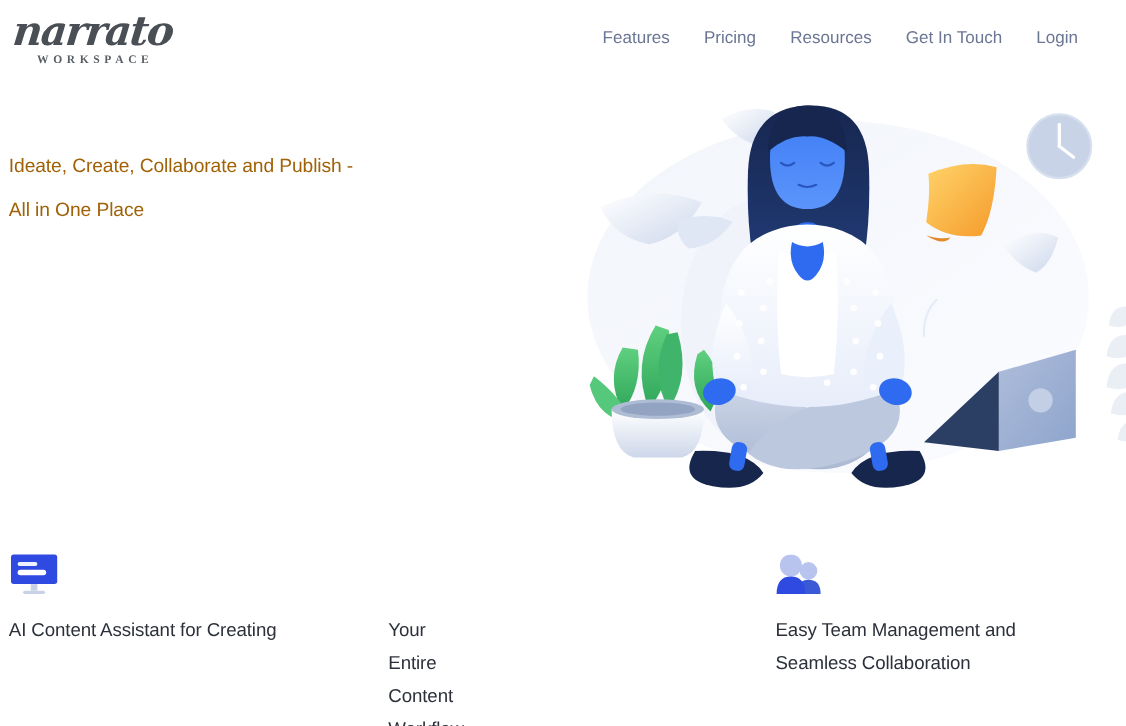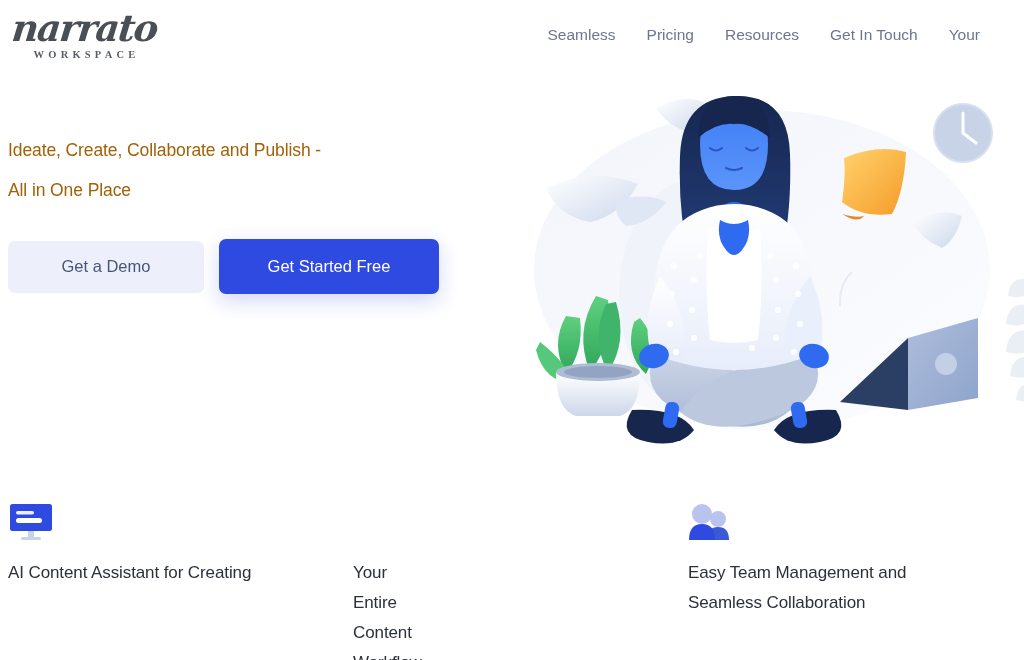--- a/index.html
+++ b/index.html
@@ -163,56 +163,52 @@
   .feature-icon svg { display: block; }
   .feature-text {
     margin-top: 16px;
     font-size: 17px;
     line-height: 30px;
     color: #2c303a;
     letter-spacing: -0.1px;
   }
 
   .f2 { position: absolute; left: 353px; top: 0; width: 340px; }
-  .f3 { position: absolute; left: 688px; top: 0; width: 320px; }
+  .f3 { position: absolute; left: 705px; top: 0; width: 320px; }
   .f1 { position: absolute; left: 8px; top: 0; width: 330px; }
 </style>
 </head>
 <body>
 
 <header class="site-header">
 
   <a class="brand">
     <span class="brand-word">narrato</span>
     <span class="brand-sub">WORKSPACE</span>
   </a>
 
   <nav class="main-nav">
-    <a class="nav-link">Seamless</a>
+    <a class="nav-link">Features</a>
     <a class="nav-link">Pricing</a>
     <a class="nav-link">Resources</a>
     <a class="nav-link">Get In Touch</a>
-    <a class="nav-link">Your</a>
+    <a class="nav-link">Login</a>
   </nav>
 
 </header>
 
 <section class="hero">
 
   <div class="hero-copy">
 
     <p class="hero-sub">
       <span>Ideate, Create, Collaborate and Publish -</span><br>
       <span>All in One Place</span>
     </p>
 
-    <div class="hero-ctas">
-      <button class="btn btn-secondary">Get a Demo</button>
-      <button class="btn btn-primary">Get Started Free</button>
-    </div>
   </div>
 
   <div class="hero-art">
     <svg viewBox="0 0 520 400" xmlns="http://www.w3.org/2000/svg">
       <defs>
         <linearGradient id="bgBlob" x1="0" y1="0" x2="1" y2="1">
           <stop offset="0%" stop-color="#f2f5fb"></stop>
           <stop offset="100%" stop-color="#fbfcff"></stop>
         </linearGradient>
         <linearGradient id="hairG" x1="0" y1="0" x2="0" y2="1">

